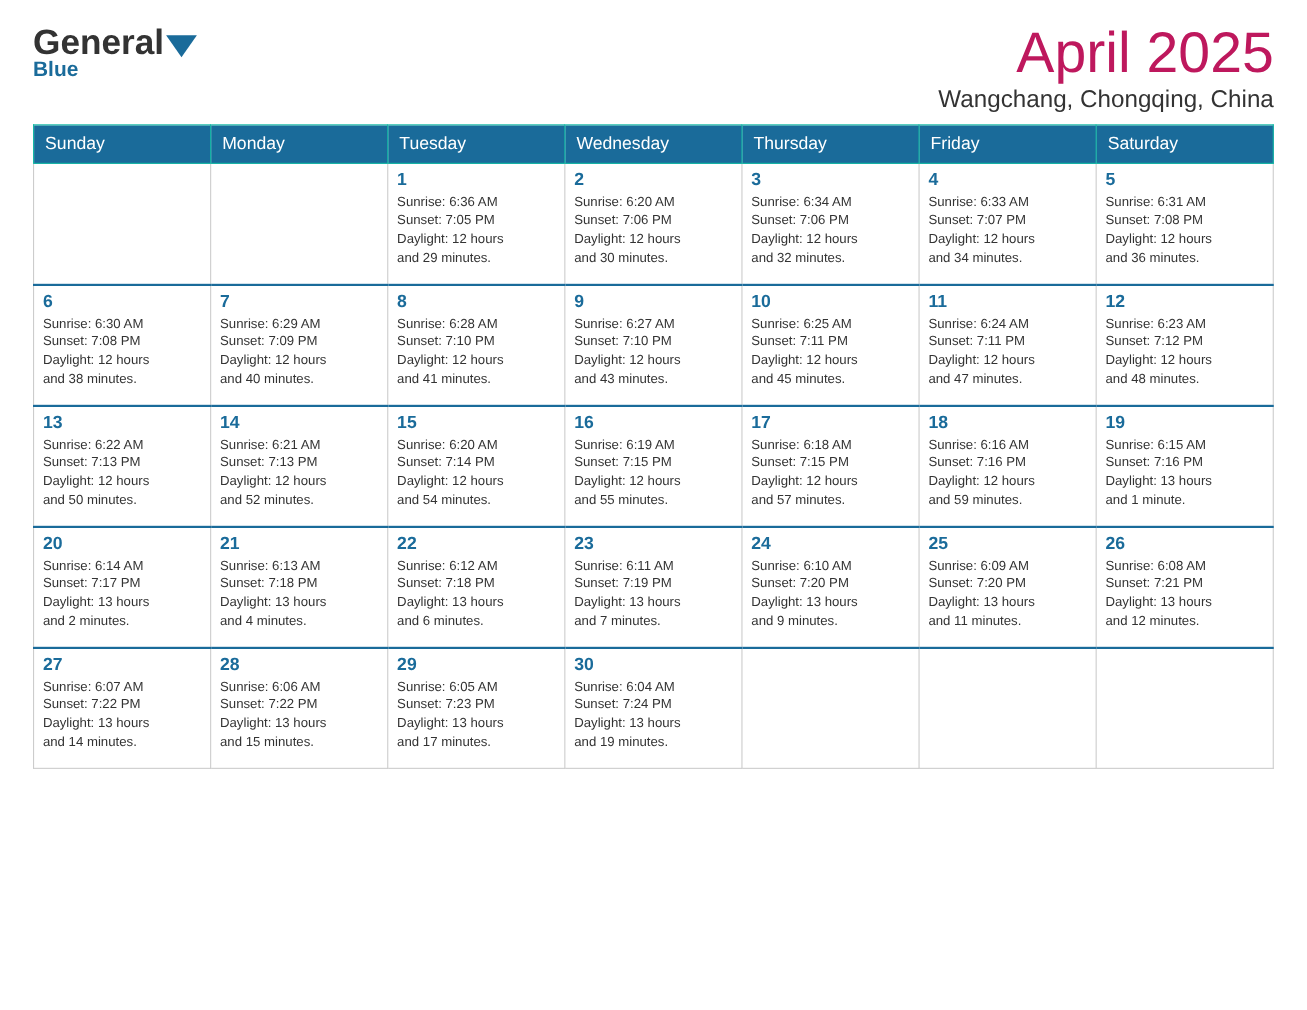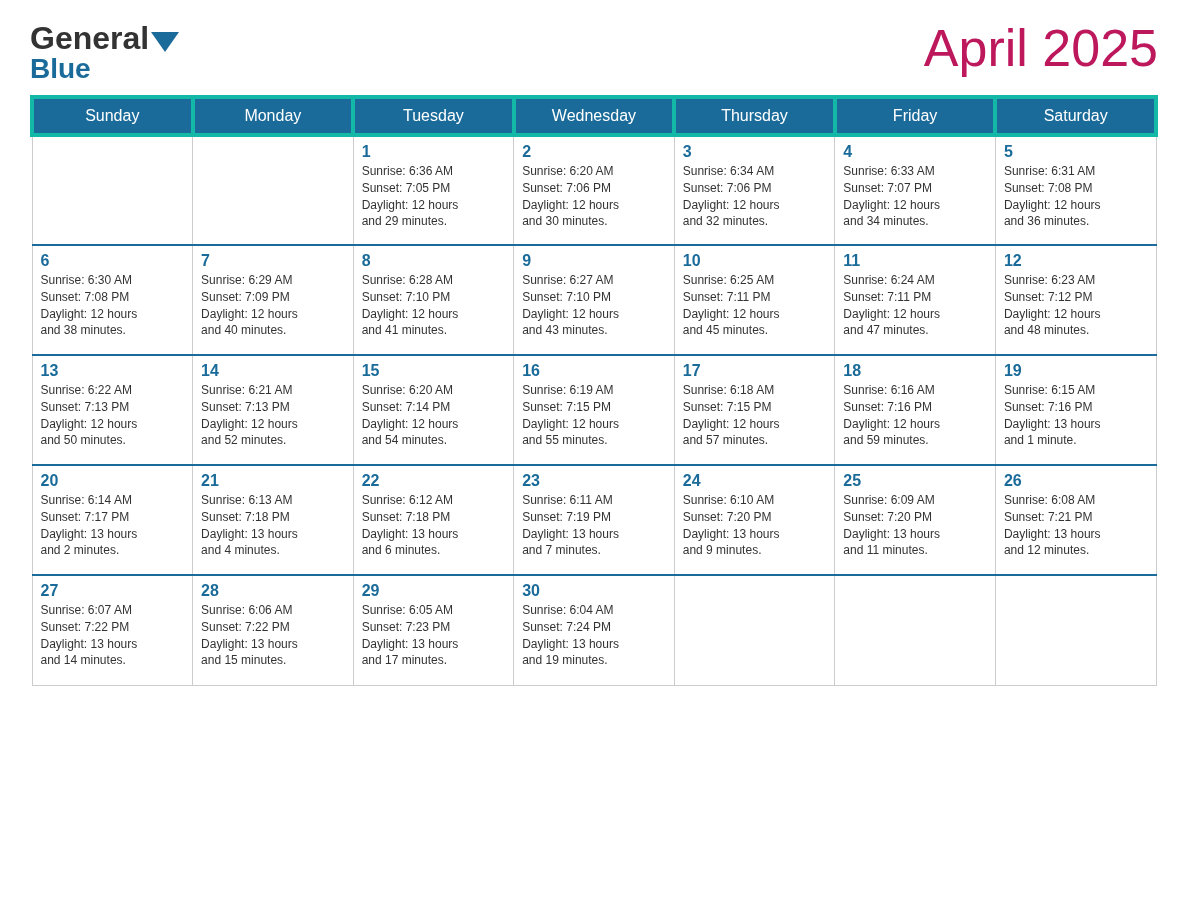--- a/index.html
+++ b/index.html
@@ -35,21 +35,21 @@
     .logo-triangle {
       width: 0;
       height: 0;
       border-left: 14px solid transparent;
       border-right: 14px solid transparent;
       border-top: 20px solid #1a6b9a;
       margin-left: 2px;
       margin-top: 6px;
     }
     .logo-blue {
-      font-size: 28px;
+      font-size: 19px;
       font-weight: bold;
       color: #1a6b9a;
       font-family: Arial, sans-serif;
       margin-top: -4px;
     }
     .title-section {
       text-align: right;
     }
     .month-title {
       font-size: 52px;
@@ -64,24 +64,24 @@
     }
     .calendar {
       width: 100%;
       border-collapse: collapse;
       margin-top: 10px;
     }
     .calendar th {
       background-color: #1a6b9a;
       color: #fff;
       padding: 8px 10px;
-      text-align: center;
+      text-align: left;
       font-size: 16px;
       font-weight: normal;
-      border: 4px solid #14b8a6;
+      border: 1px solid #14b8a6;
     }
     .calendar td {
       border: 1px solid #ccc;
       vertical-align: top;
       padding: 6px 8px;
       width: 14.28%;
       min-height: 100px;
       height: 110px;
     }
     .calendar td.empty {
@@ -109,20 +109,21 @@
 <div class="header">
   <div class="logo">
     <div class="logo-top">
       <span class="logo-general">General</span>
       <div class="logo-triangle"></div>
     </div>
     <span class="logo-blue">Blue</span>
   </div>
   <div class="title-section">
     <div class="month-title">April 2025</div>
+    <div class="location">Wangchang, Chongqing, China</div>
   </div>
 </div>
 
 <table class="calendar">
   <thead>
     <tr>
     <th>Sunday</th>
         <th>Monday</th>
         <th>Tuesday</th>
         <th>Wednesday</th>

